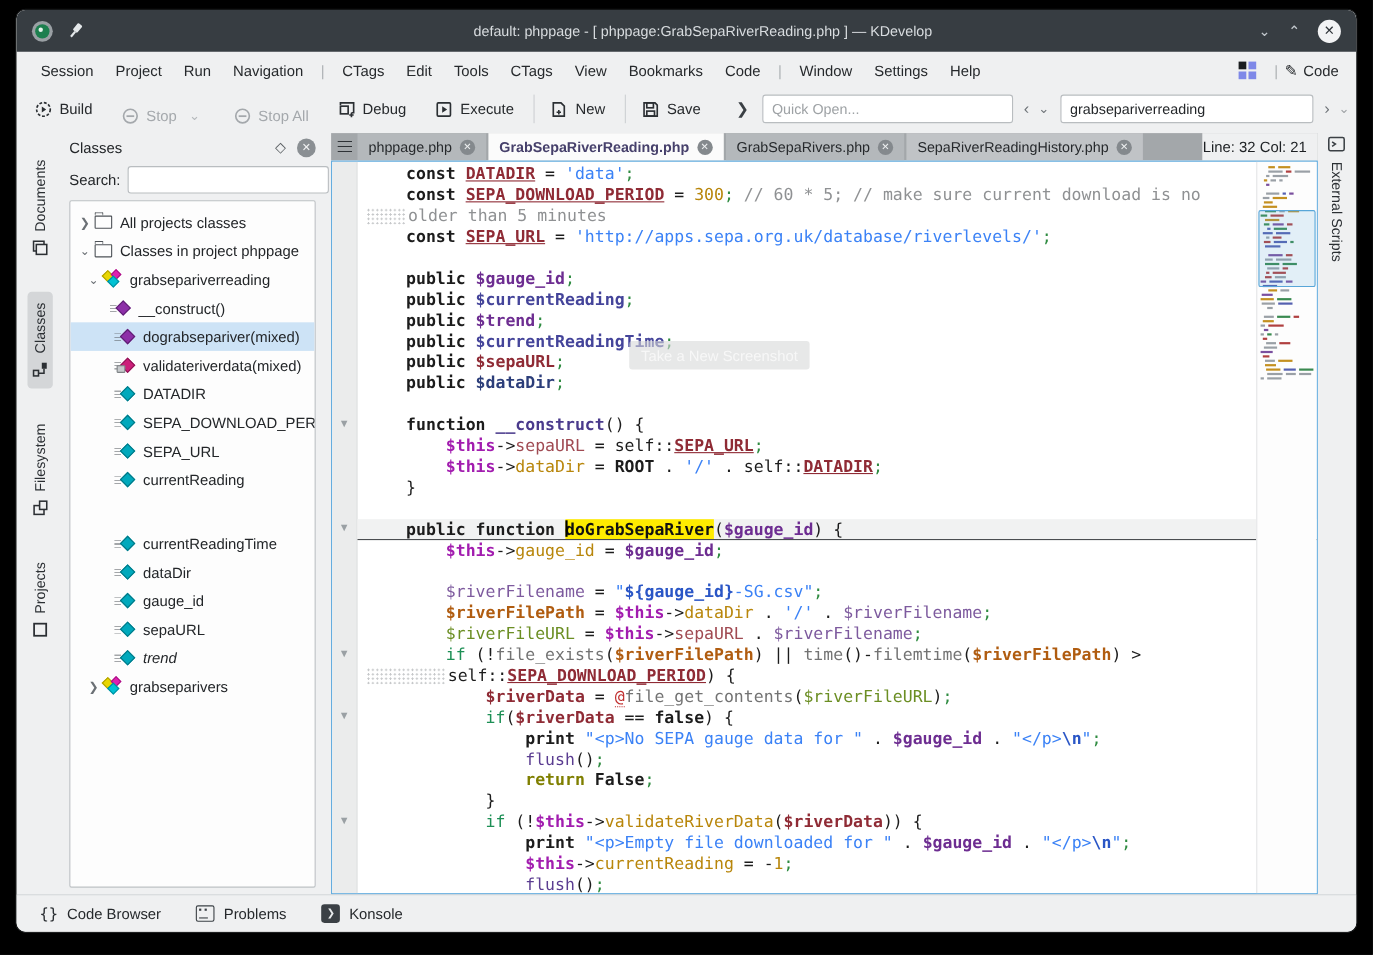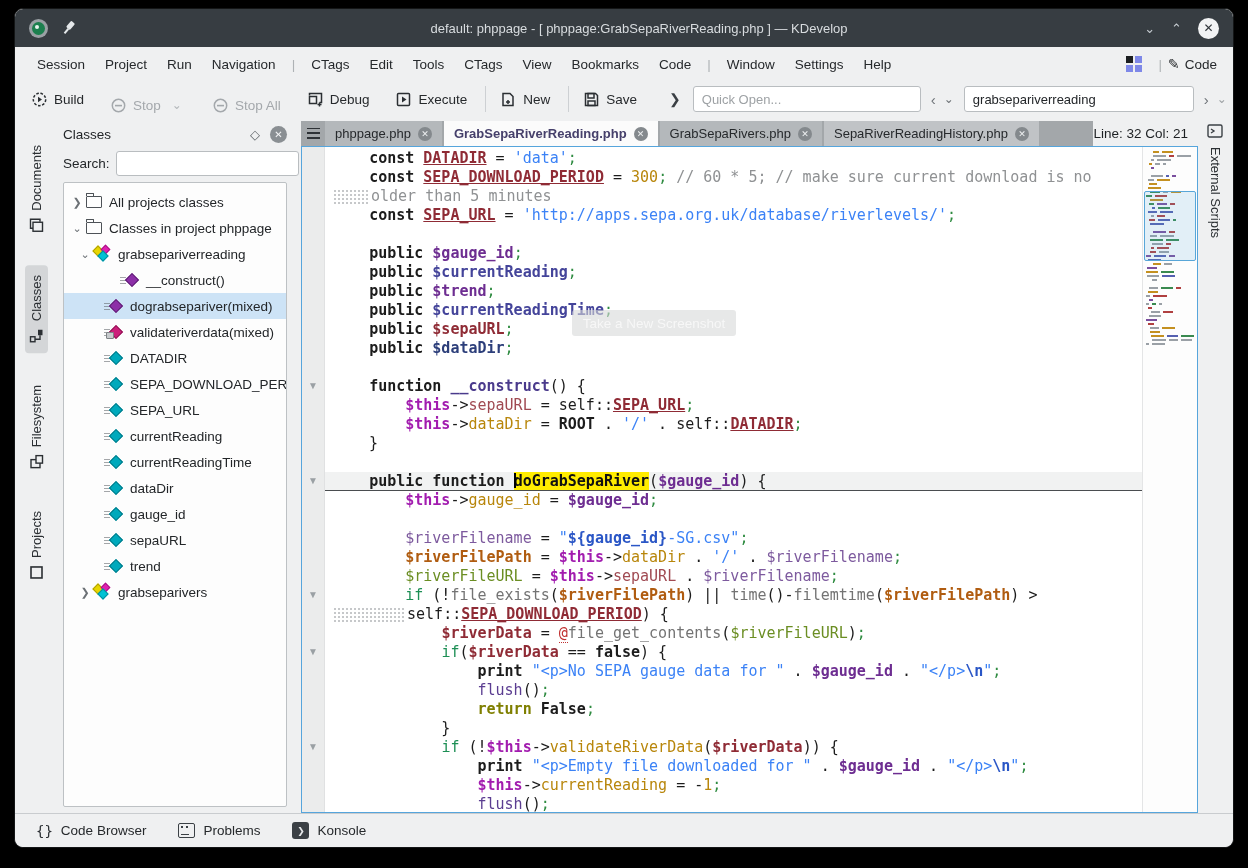--- a/index.html
+++ b/index.html
@@ -311,21 +311,21 @@
         </div>
         <div class="tree-row" style="padding-left: 14px;">
           <span class="chev">⌄</span>
           <span class="tree-ic cls">
             <span class="diam d1"></span>
             <span class="diam d3"></span>
             <span class="diam d2"></span>
           </span>
           <span>grabsepariverreading</span>
         </div>
-        <div class="tree-row" style="padding-left: 42px; align-items: center;">
+        <div class="tree-row" style="padding-left: 22px; align-items: center;">
           <span class="chev"></span>
           <span class="tree-ic member method">
             <span class="diam d1"></span>
           </span>
           <span>__construct()</span>
         </div>
         <div class="tree-row selected" style="padding-left: 26px;">
           <span class="chev"></span>
           <span class="tree-ic member method">
             <span class="diam d1"></span>
@@ -361,21 +361,21 @@
           </span>
           <span>SEPA_URL</span>
         </div>
         <div class="tree-row" style="padding-left: 26px;">
           <span class="chev"></span>
           <span class="tree-ic member field">
             <span class="diam d1"></span>
           </span>
           <span>currentReading</span>
         </div>
-        <div class="tree-row" style="padding-left: 26px;">
+        <div class="tree-row" style="padding-left: 26px; margin-top: 32px;">
           <span class="chev"></span>
           <span class="tree-ic member field">
             <span class="diam d1"></span>
           </span>
           <span>currentReadingTime</span>
         </div>
         <div class="tree-row" style="padding-left: 26px;">
           <span class="chev"></span>
           <span class="tree-ic member field">
             <span class="diam d1"></span>
@@ -389,21 +389,21 @@
           </span>
           <span>gauge_id</span>
         </div>
         <div class="tree-row" style="padding-left: 26px;">
           <span class="chev"></span>
           <span class="tree-ic member field">
             <span class="diam d1"></span>
           </span>
           <span>sepaURL</span>
         </div>
-        <div class="tree-row" style="padding-left: 26px;">
+        <div class="tree-row" style="padding-left: 26px; font-style: italic;">
           <span class="chev"></span>
           <span class="tree-ic member field">
             <span class="diam d1"></span>
           </span>
           <span>trend</span>
         </div>
         <div class="tree-row" style="padding-left: 14px;">
           <span class="chev">❯</span>
           <span class="tree-ic cls">
             <span class="diam d1"></span>

